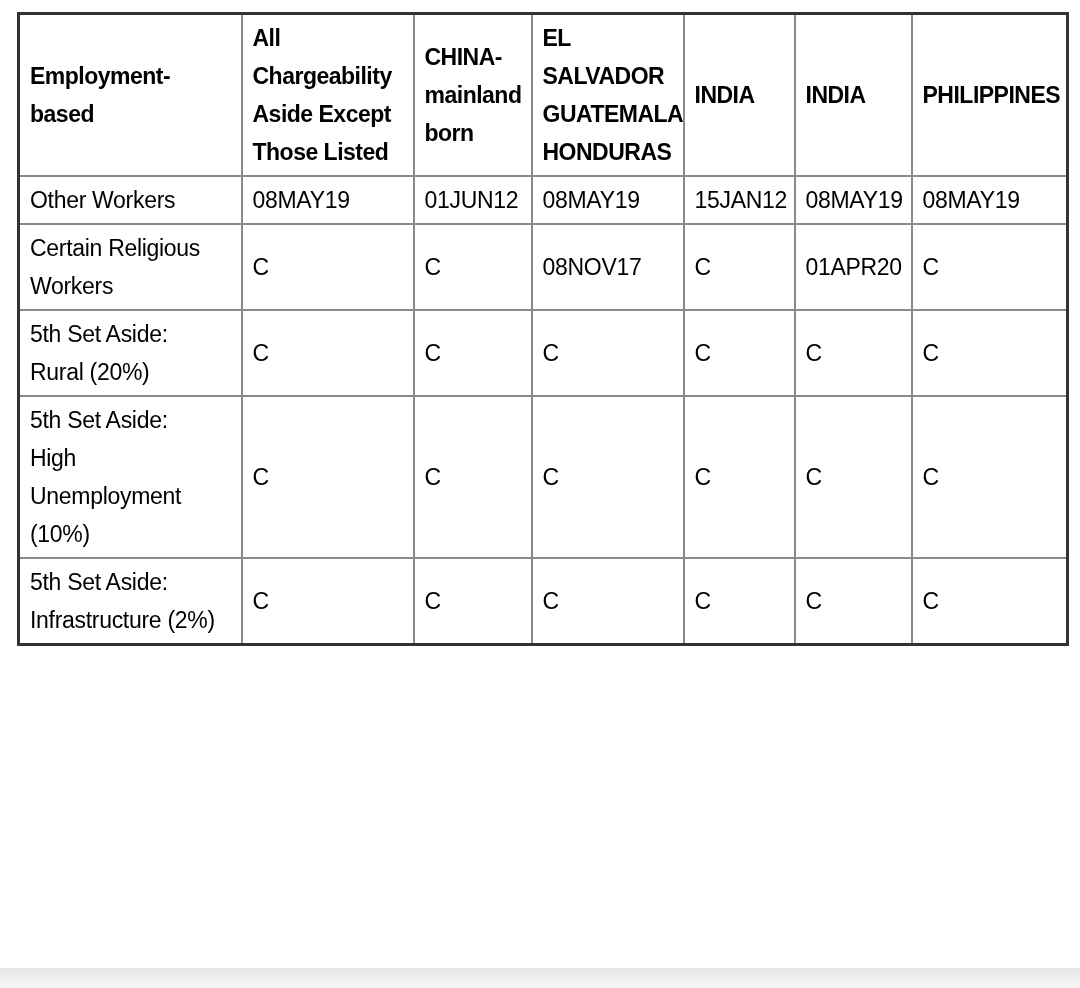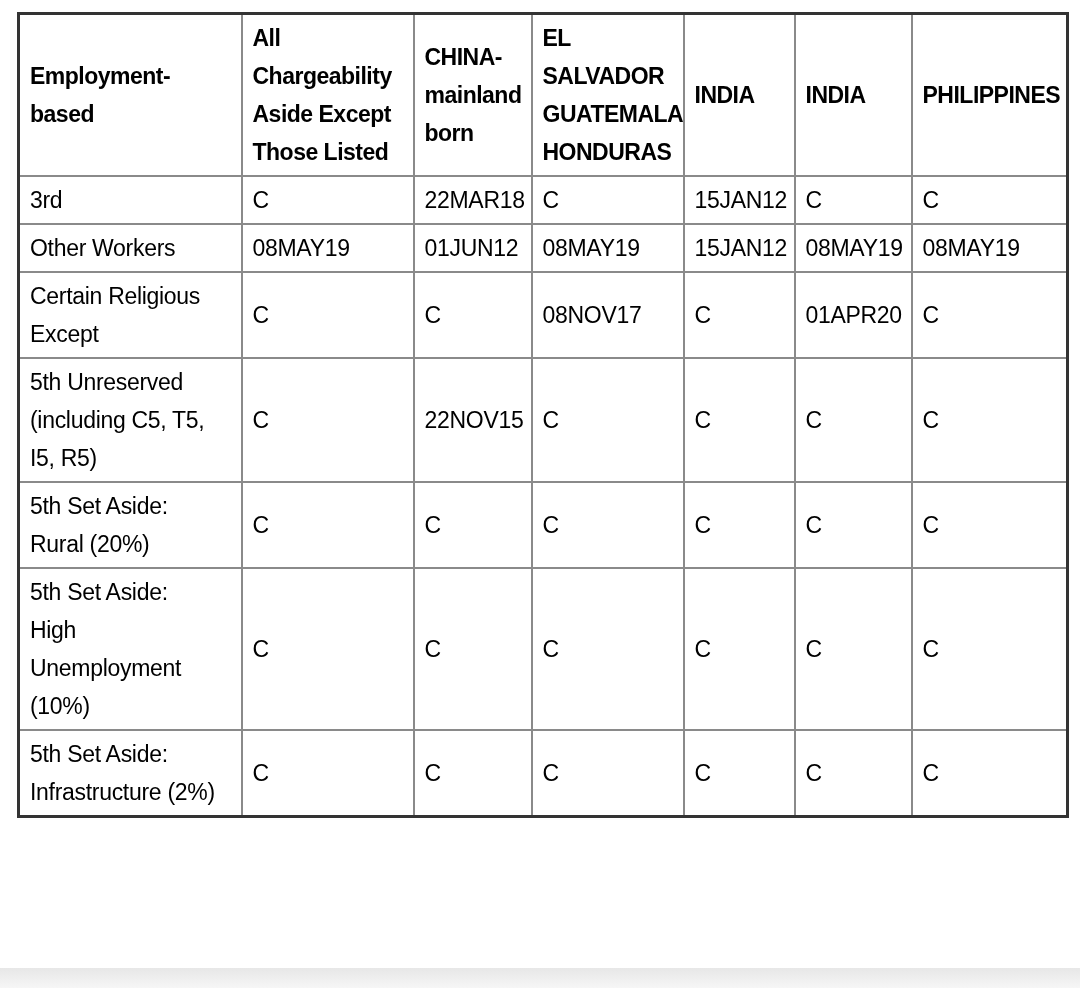--- a/index.html
+++ b/index.html
@@ -72,56 +72,36 @@
 SALVADOR
 GUATEMALA
 HONDURAS</th>
         <th>INDIA</th>
         <th>INDIA</th>
         <th>PHILIPPINES</th>
       </tr>
   </thead>
   <tbody id="vb-body">
       <tr>
-        <td>3rd</td>
-        <td>C</td>
-        <td>22MAR18</td>
-        <td>C</td>
-        <td>15JAN12</td>
-        <td>C</td>
-        <td>C</td>
-      </tr>
-      <tr>
         <td>Other Workers</td>
         <td>08MAY19</td>
         <td>01JUN12</td>
         <td>08MAY19</td>
         <td>15JAN12</td>
         <td>08MAY19</td>
         <td>08MAY19</td>
       </tr>
       <tr>
         <td>Certain Religious
-Except</td>
+Workers</td>
         <td>C</td>
         <td>C</td>
         <td>08NOV17</td>
         <td>C</td>
         <td>01APR20</td>
-        <td>C</td>
-      </tr>
-      <tr>
-        <td>5th Unreserved
-(including C5, T5,
-I5, R5)</td>
-        <td>C</td>
-        <td>22NOV15</td>
-        <td>C</td>
-        <td>C</td>
-        <td>C</td>
         <td>C</td>
       </tr>
       <tr>
         <td>5th Set Aside:
 Rural (20%)</td>
         <td>C</td>
         <td>C</td>
         <td>C</td>
         <td>C</td>
         <td>C</td>

